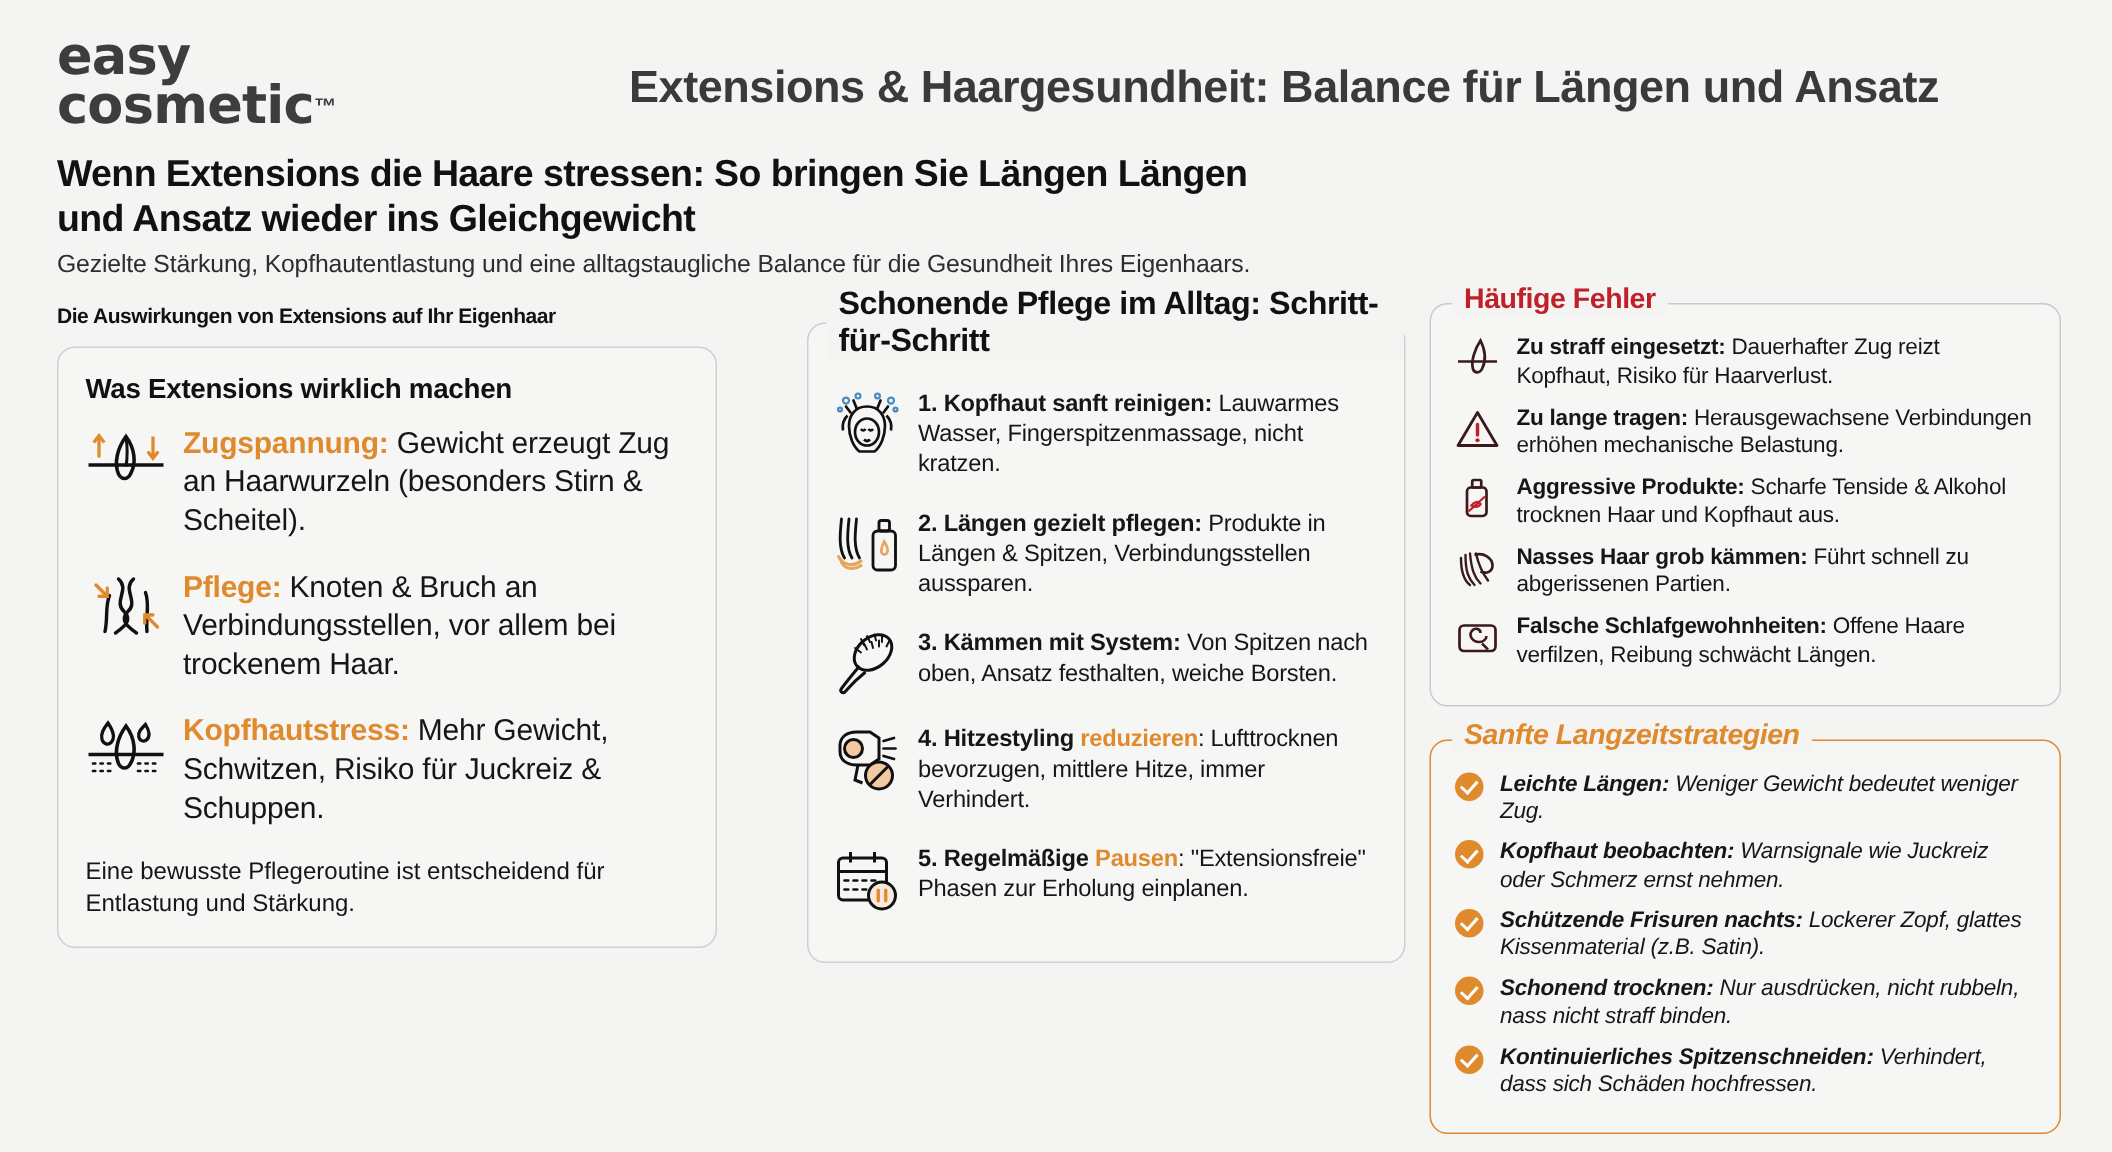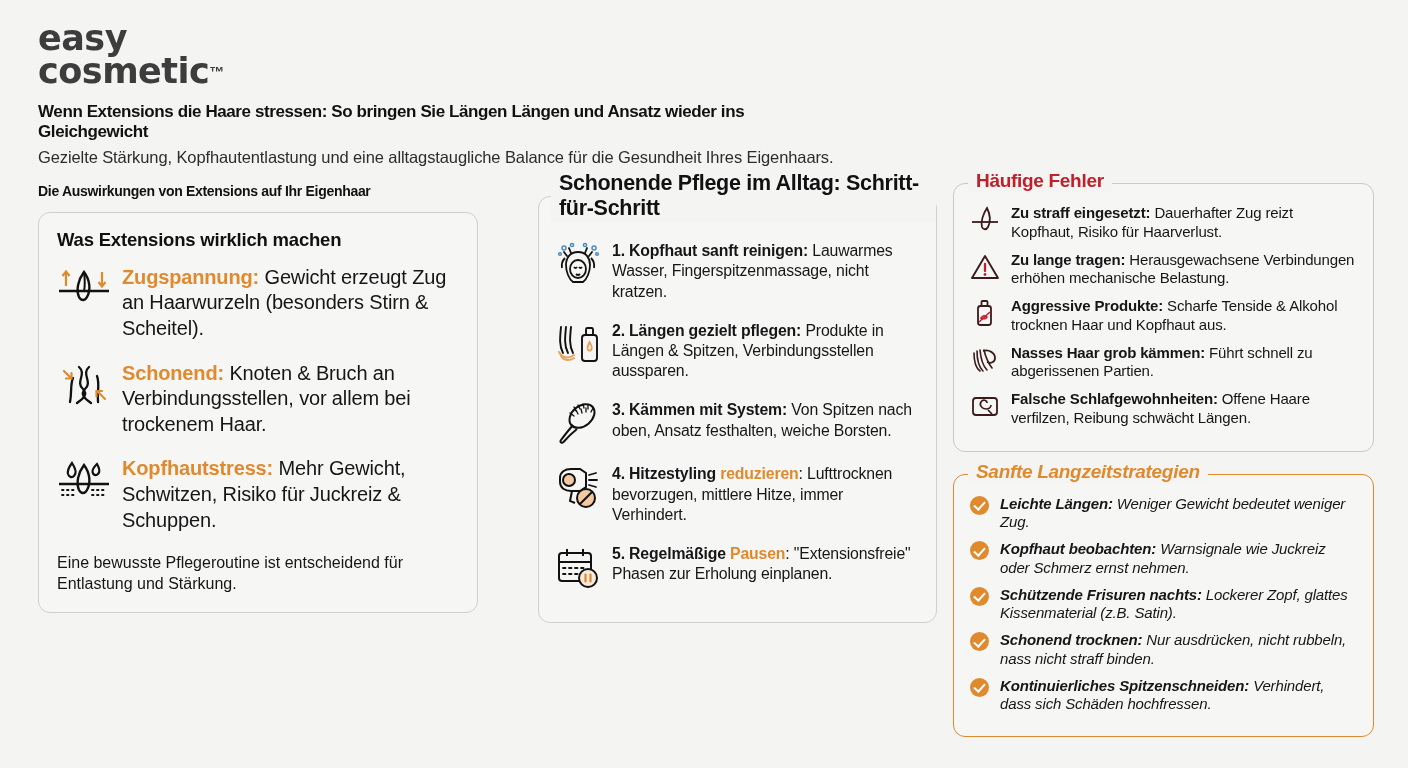--- a/index.html
+++ b/index.html
@@ -31,21 +31,21 @@
   }
   .head-title {
     flex: 1; text-align: center;
     font-size: 30px; font-weight: 700; color: #3a3a3a;
     letter-spacing: -0.3px; padding-top: 20px;
   }
 
   
   .intro { padding: 0 38px; margin-top: -2px; }
   .intro h1 {
-    font-size: 17px; font-weight: 700; line-height: 1.18;
+    font-size: 25px; font-weight: 700; line-height: 1.18;
     letter-spacing: -0.4px; color: #111; max-width: 800px;
   }
   .intro p {
     font-size: 16.5px; color: #2d2d2d; margin-top: 6px;
     letter-spacing: -0.1px;
   }
 
   
   .cols {
     display: flex; gap: 16px;
@@ -119,20 +119,21 @@
 </head>
 <body>
 
 <div class="page">
 
   <div class="header">
     <div class="logo">
       <div class="logo-l1">easy</div>
       <div><span class="logo-l2">cosmetic</span><span class="logo-tm">™</span></div>
     </div>
+    <div class="head-title">Extensions &amp; Haargesundheit: Balance für Längen und Ansatz</div>
   </div>
 
   <div class="intro">
     <h1>Wenn Extensions die Haare stressen: So bringen Sie Längen Längen und Ansatz wieder ins Gleichgewicht</h1>
     <p>Gezielte Stärkung, Kopfhautentlastung und eine alltagstaugliche Balance für die Gesundheit Ihres Eigenhaars.</p>
   </div>
 
   <div class="cols">
 
     <div class="col-left">
@@ -168,21 +169,21 @@
                   <path d="M40 14 C43 22 40 30 41 40"></path>
                 </g>
                 <g stroke="#e08a2e" stroke-width="2.2" fill="none" stroke-linecap="round">
                   <line x1="7" y1="9" x2="14" y2="16"></line>
                     <path d="M14.5 11 L14.5 16.5 L9 16.5"></path>
                   <line x1="48" y1="37" x2="40" y2="29"></line>
                     <path d="M39.5 34.5 L39.5 29 L45 29"></path>
                 </g>
               </svg>
             </span>
-            <span class="txt"><b class="or">Schonend:</b><span> Knoten &amp; Bruch an Verbindungsstellen, vor allem bei trockenem Haar.</span></span>
+            <span class="txt"><b class="or">Pflege:</b><span> Knoten &amp; Bruch an Verbindungsstellen, vor allem bei trockenem Haar.</span></span>
           </div>
 
           <div class="row">
             <span class="ico">
               <svg width="54" height="42" viewBox="0 0 54 42">
                 <line x1="2" y1="27" x2="52" y2="27" stroke="#111" stroke-width="2.4"></line>
                 <path d="M27 8 C33 16 34 26 30 33 C28 37 24 37 22 33 C19 26 21 16 27 8 Z" fill="none" stroke="#111" stroke-width="2.4"></path>
                 <path d="M15 6 C19 12 20 16 17 19 C15 21 12 20 11 17 C10 13 12 10 15 6 Z" fill="none" stroke="#111" stroke-width="2.2"></path>
                 <path d="M40 7 C43 12 43 15 41 17 C39 19 36 18 35.5 15 C35 12 37 10 40 7 Z" fill="none" stroke="#111" stroke-width="2.2"></path>
                 <g stroke="#111" stroke-width="1.8" stroke-linecap="round" stroke-dasharray="1.5 3.5">

